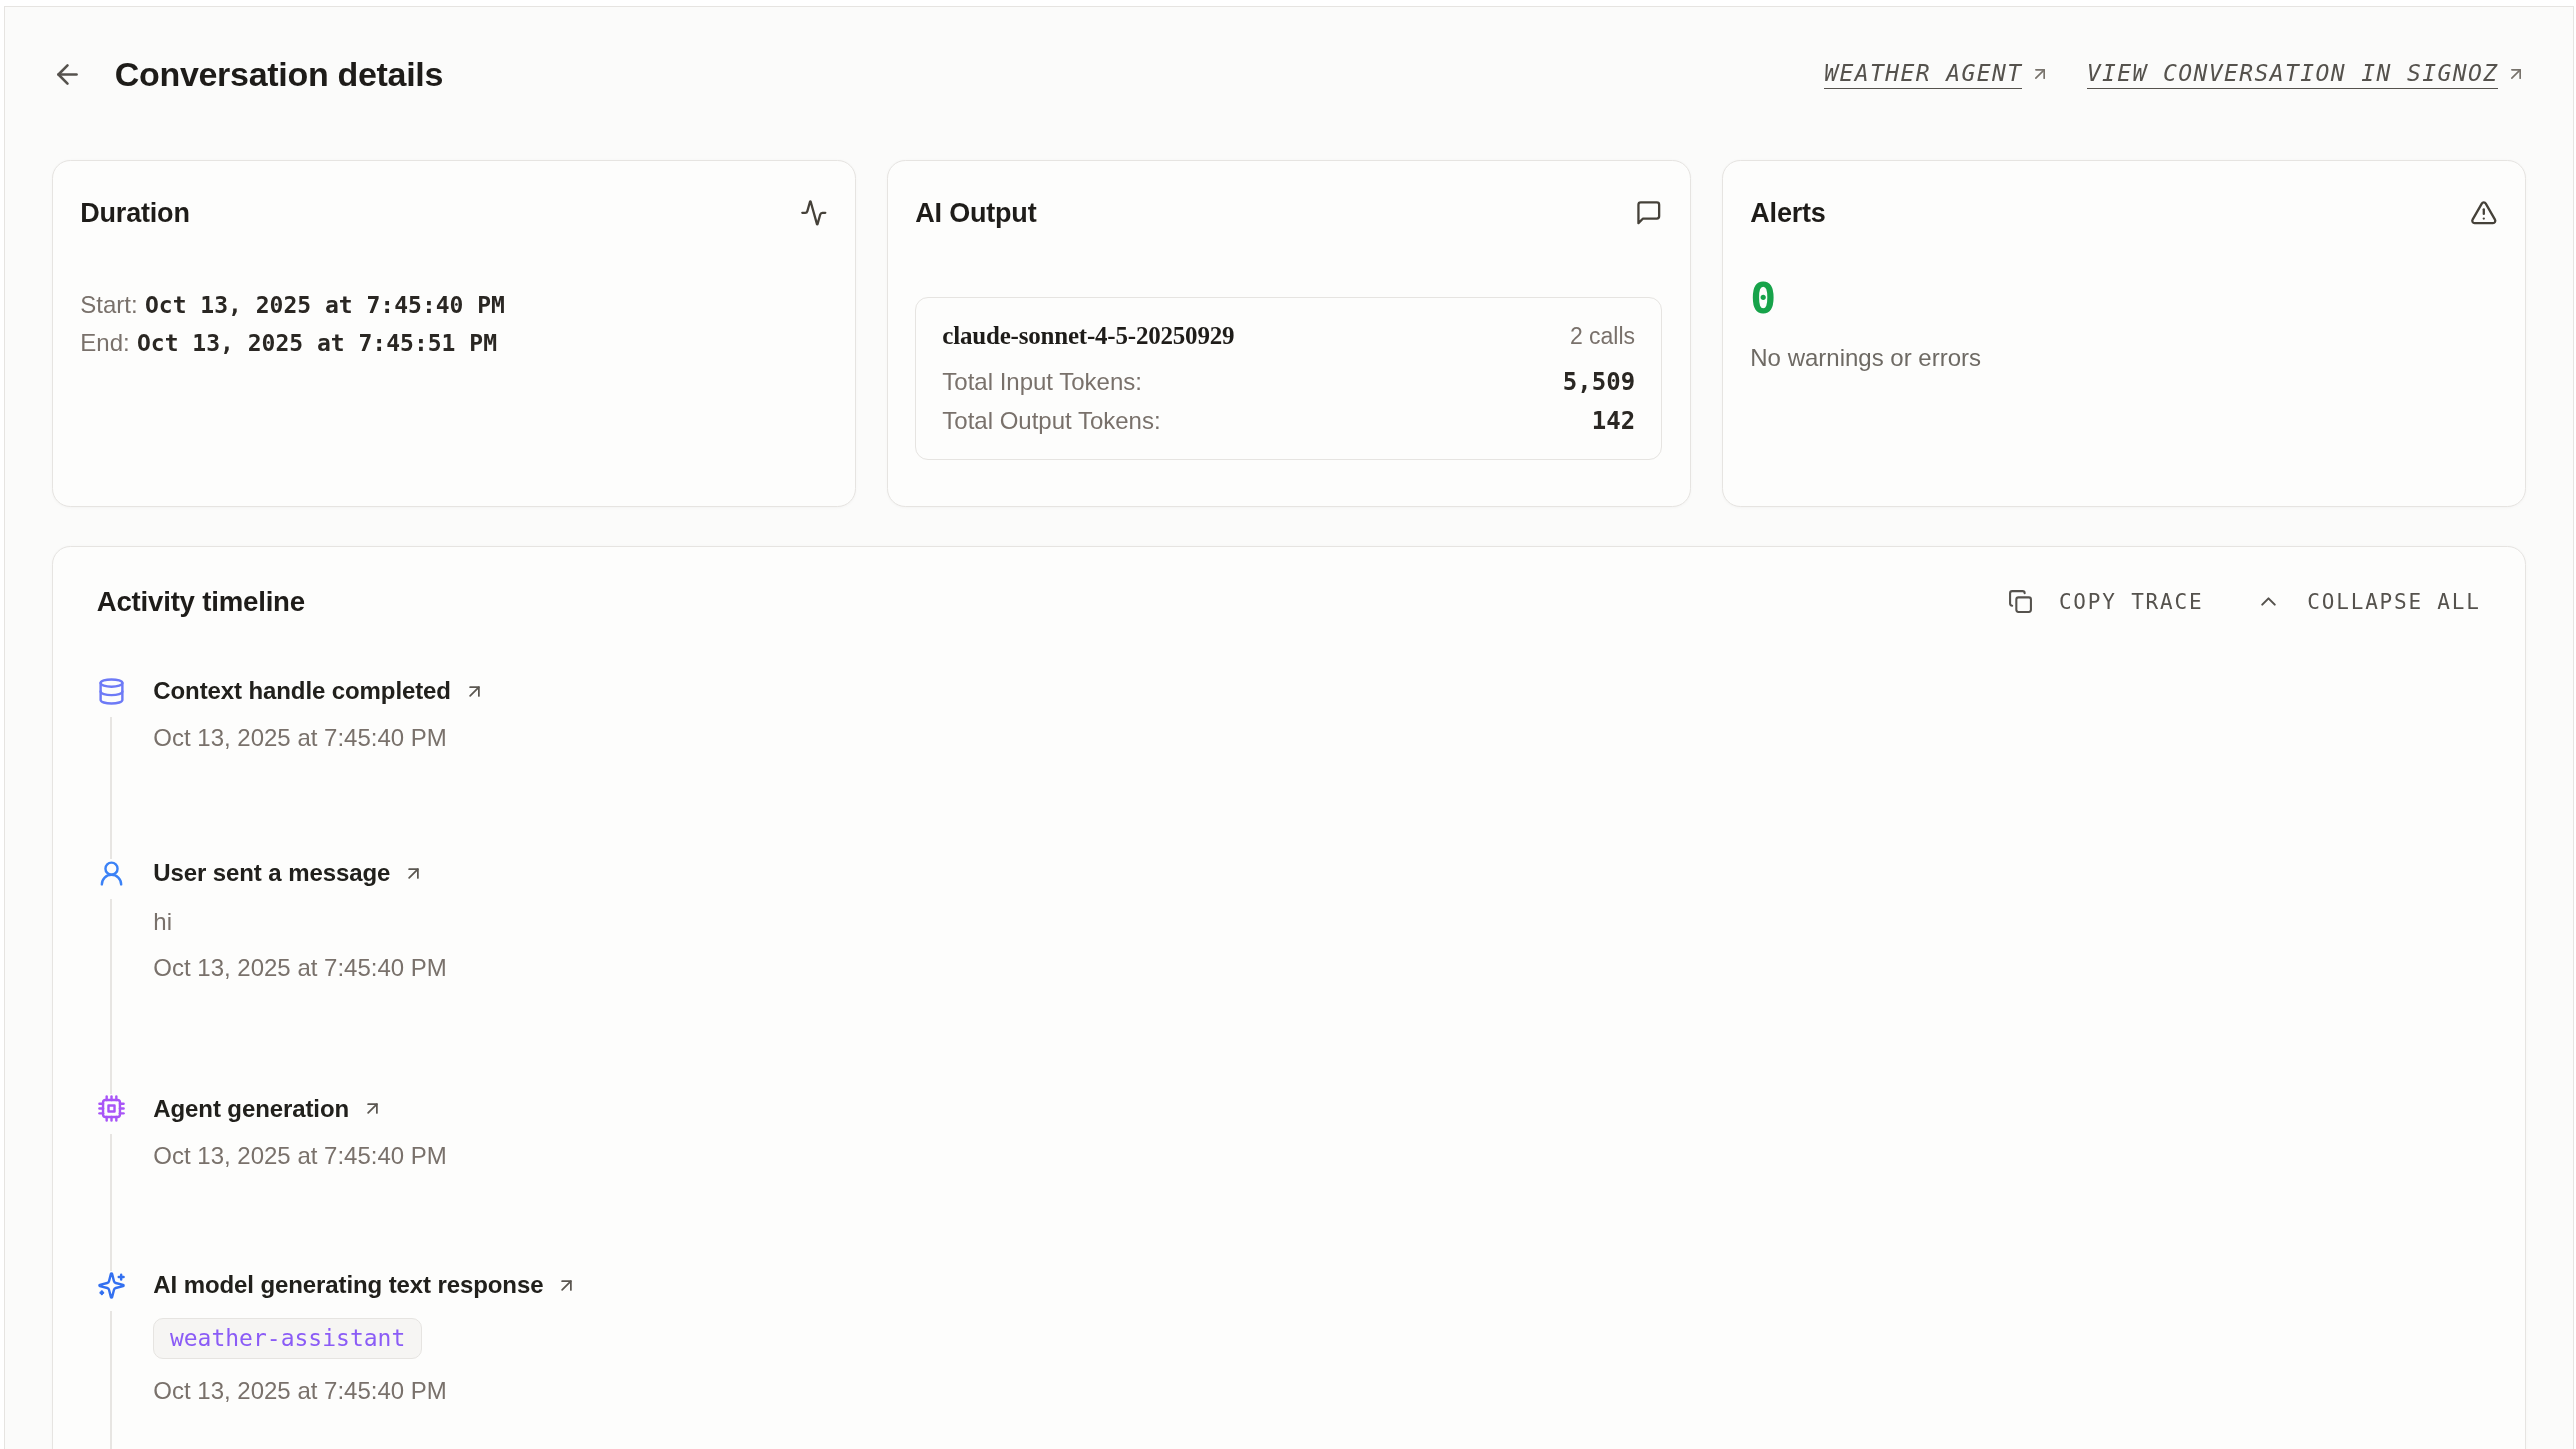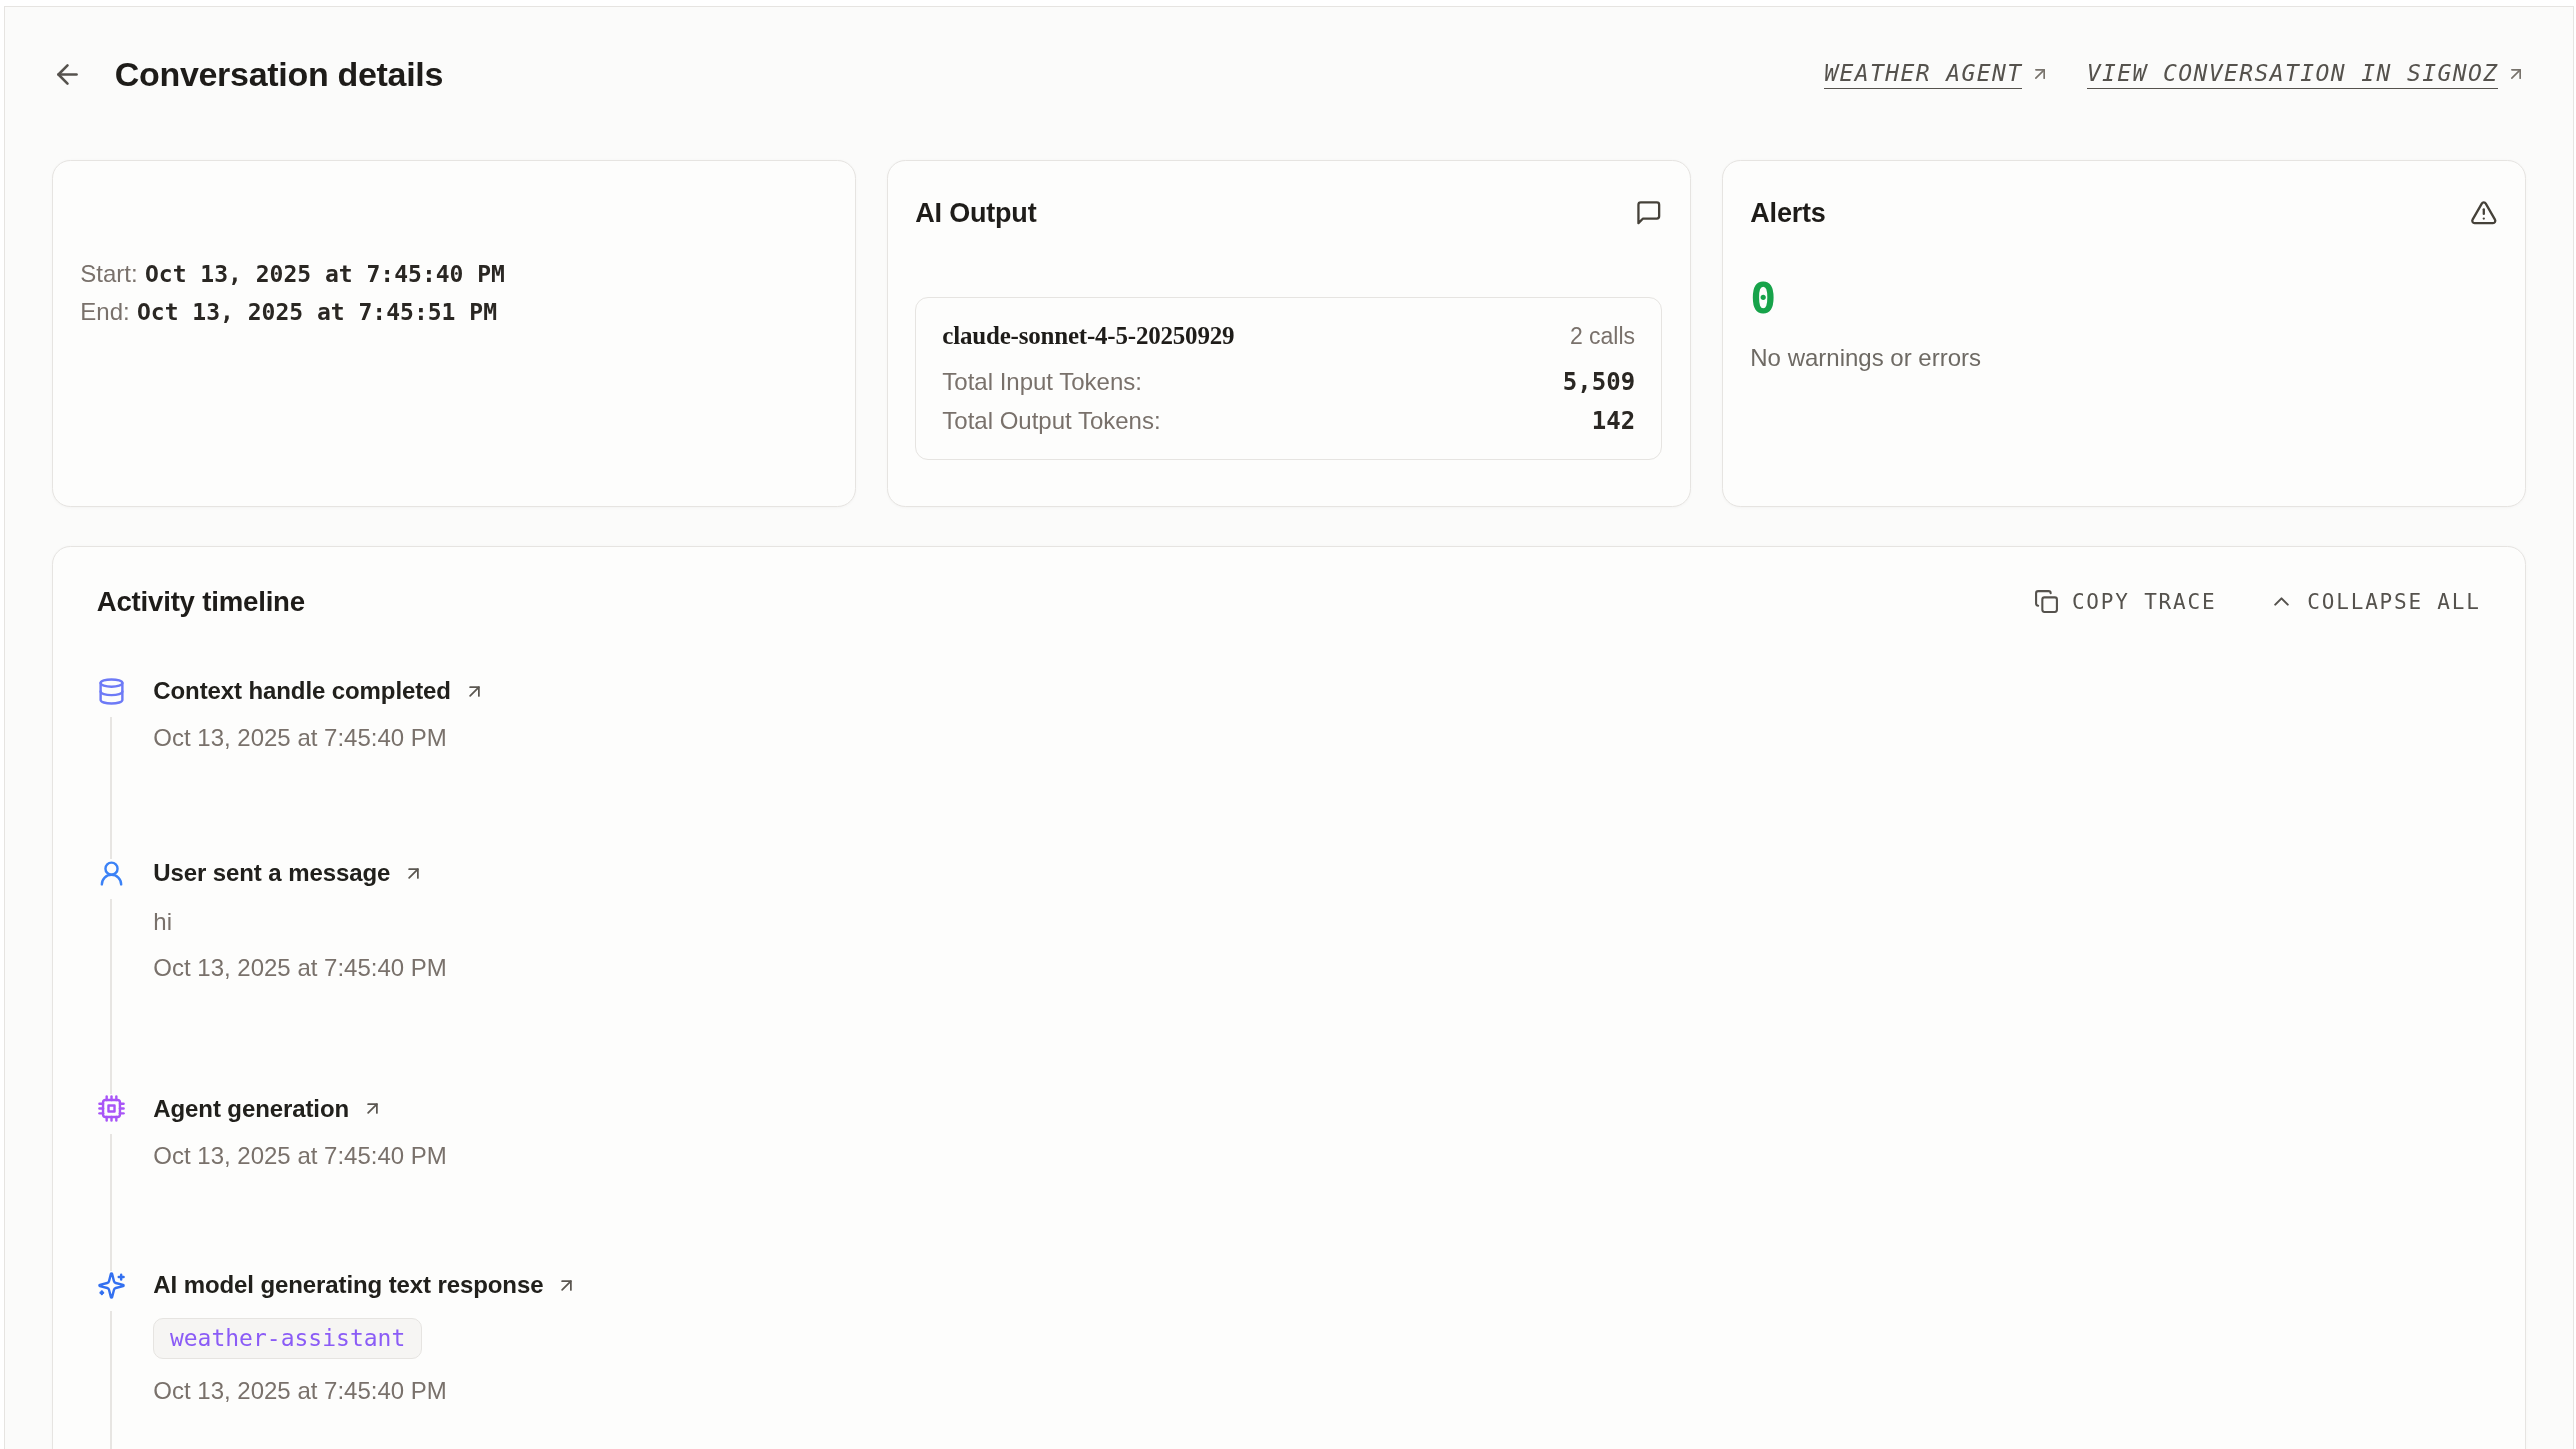--- a/index.html
+++ b/index.html
@@ -51,21 +51,21 @@
     font-weight:700; color:#17a34a; line-height:1; }
   .alert-msg { margin-top:24px; font-size:24px; color:#6e6a64; }
 
   
   .timeline-card { margin:39px 47px 0 47px; background:#fdfdfc; border:1.8px solid #e6e4e1;
     border-radius:18.4px; height:1102px; padding:39px 44px 0 44px;
     box-shadow:0 0.9px 2.8px rgba(28,25,23,0.03); }
   .tl-head { display:flex; align-items:center; justify-content:space-between; }
   .tl-title { font-size:27.6px; font-weight:600; color:#1e1c19; letter-spacing:-0.2px; }
   .tl-actions { display:flex; align-items:center; gap:53px; }
-  .tl-btn { display:inline-flex; align-items:center; gap:13px; cursor:pointer;
+  .tl-btn { display:inline-flex; align-items:center; gap:26px; cursor:pointer;
     font-family:"DejaVu Sans Mono", monospace; font-size:21px; letter-spacing:1.8px; color:#55524d; }
   .tl-btn svg { width:25px; height:25px; }
 
   .tl-items { margin-top:59px; }
   .tl-item { display:flex; gap:27.6px; }
   .tl-rail { width:29px; display:flex; flex-direction:column; align-items:center; flex:0 0 auto; }
   .tl-icon { width:29px; height:29px; }
   .tl-icon svg { width:29px; height:29px; }
   .tl-line { width:1.8px; flex:1; background:#e7e5e2; margin-top:11px; }
   .tl-body { flex:1; }
@@ -110,20 +110,28 @@
             <path d="M7 7h10v10"></path>
             <path d="M7 17 17 7"></path>
           </svg>
       </span>
     </div>
   </div>
 
   <div class="cards-row">
 
     <div class="card">
+      <div class="card-head">
+        <div class="card-title">Duration</div>
+        <span class="cicon">
+          <svg viewBox="0 0 24 24" fill="none" stroke="currentColor" stroke-width="2" stroke-linecap="round" stroke-linejoin="round">
+              <path d="M22 12h-2.48a2 2 0 0 0-1.93 1.46l-2.35 8.36a.25.25 0 0 1-.48 0L9.24 2.18a.25.25 0 0 0-.48 0l-2.35 8.36A2 2 0 0 1 4.49 12H2"></path>
+            </svg>
+        </span>
+      </div>
       <div class="dur-rows">
         <div class="dur-row"><span>Start:</span><span class="val">Oct 13, 2025 at 7:45:40 PM</span></div>
         <div class="dur-row"><span>End:</span><span class="val">Oct 13, 2025 at 7:45:51 PM</span></div>
       </div>
     </div>
 
     <div class="card">
       <div class="card-head">
         <div class="card-title">AI Output</div>
         <span class="cicon">

